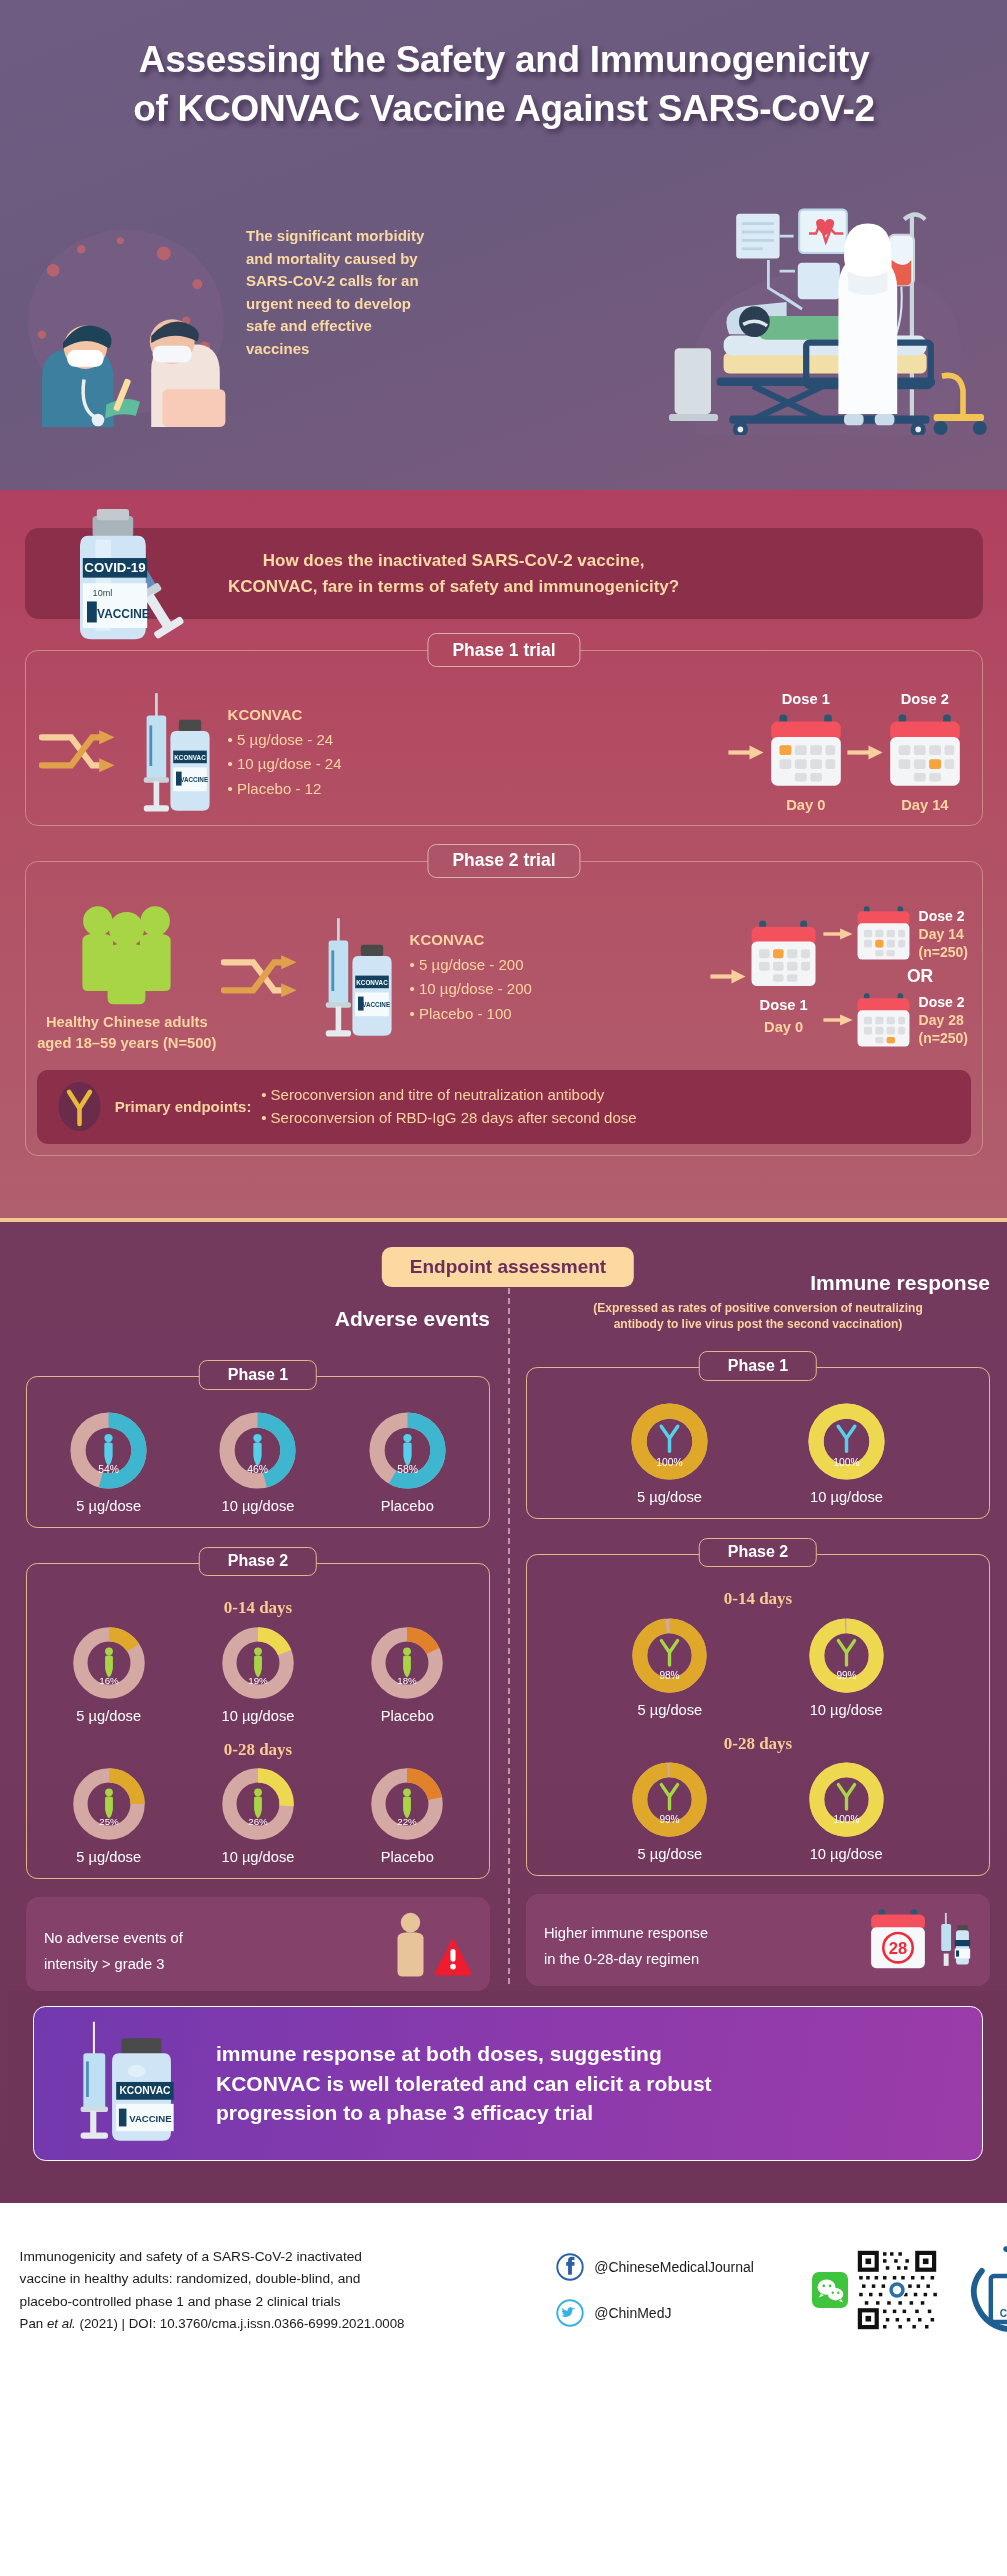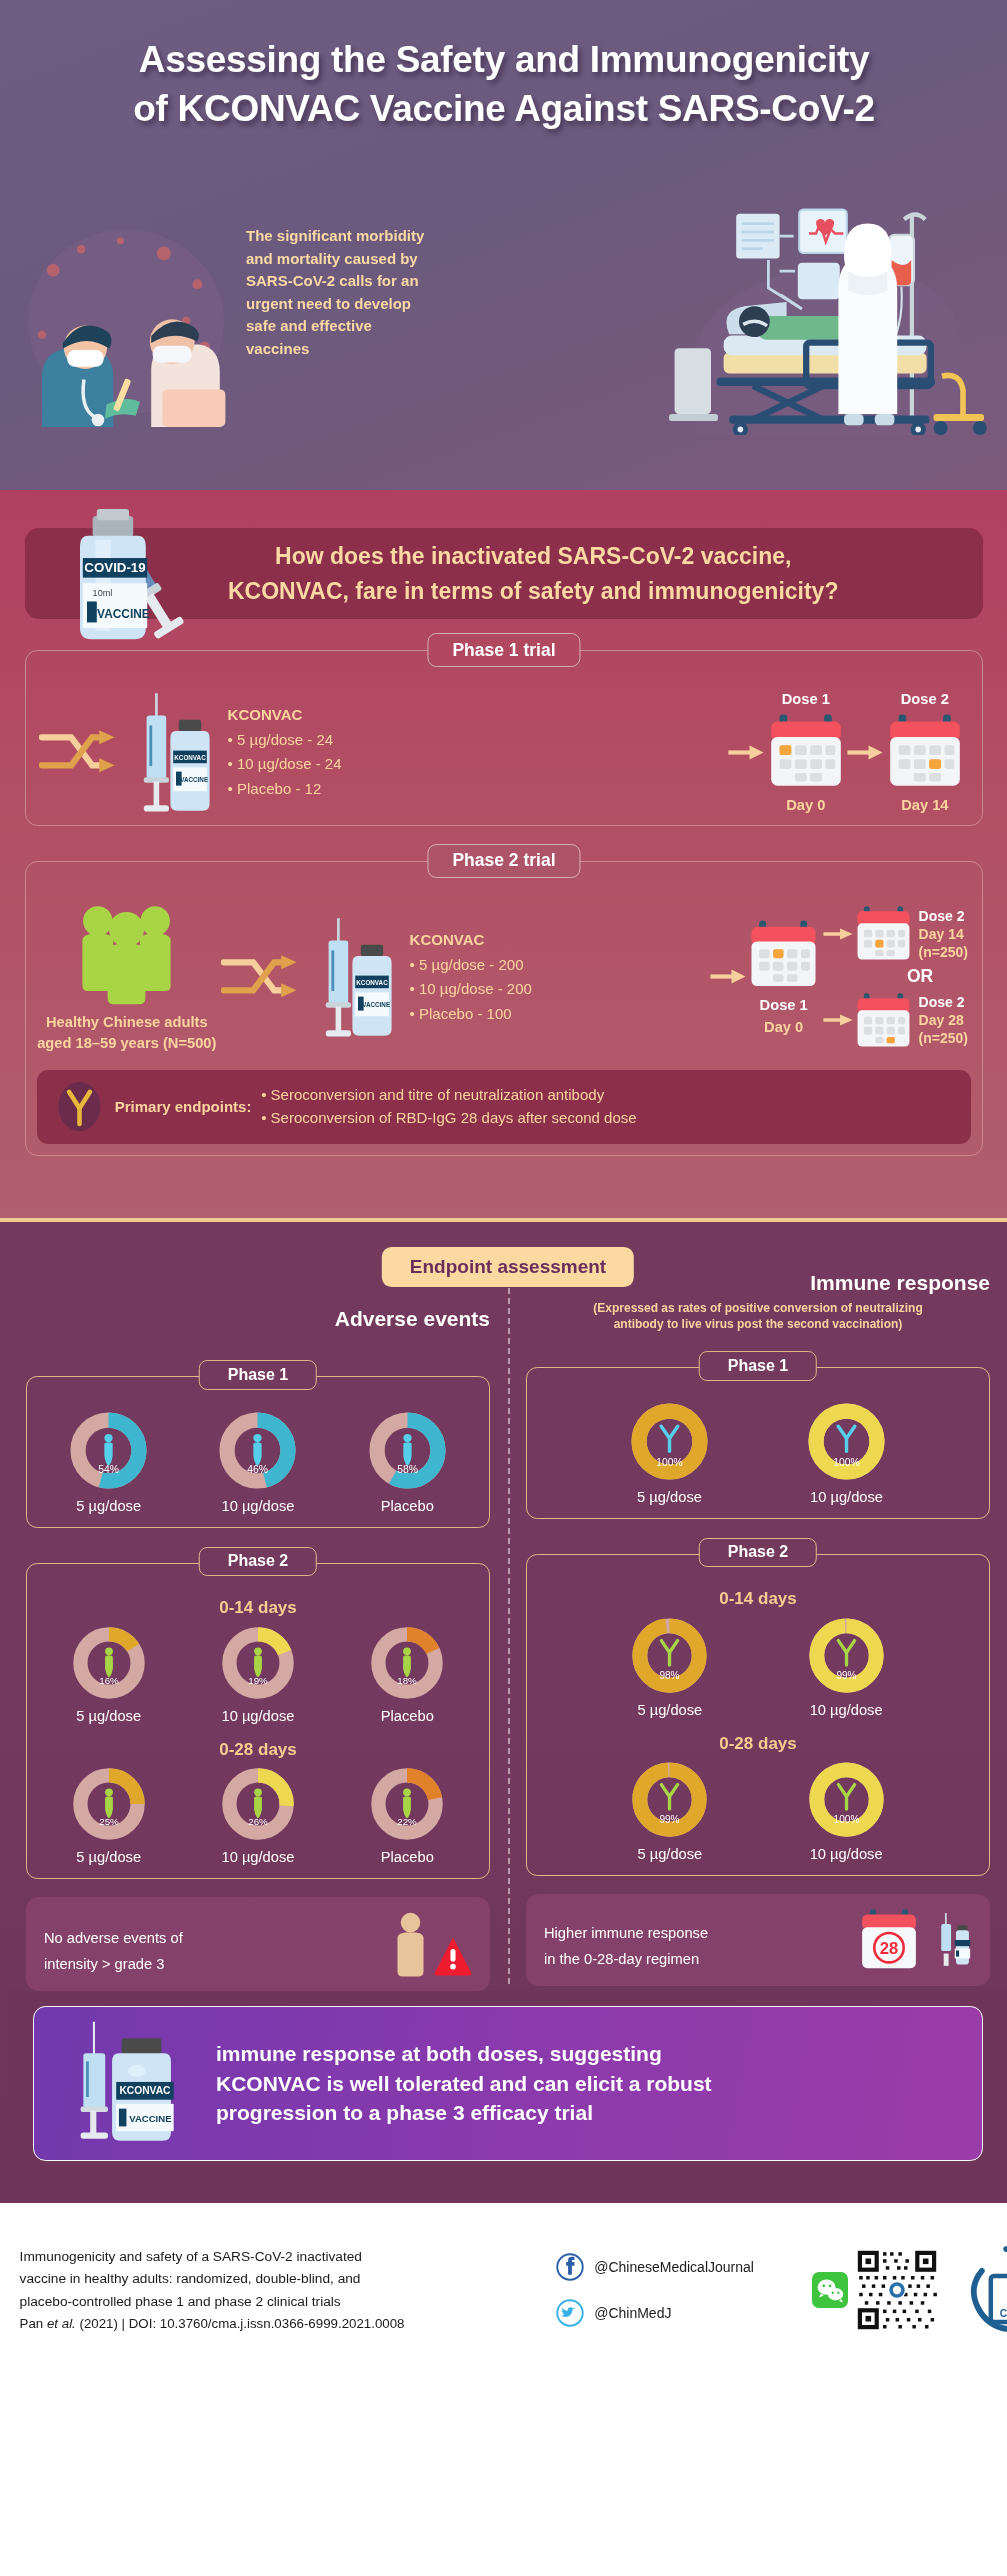--- a/index.html
+++ b/index.html
@@ -38,21 +38,21 @@
     background:linear-gradient(180deg,#B04060 0%,#B24E63 40%,#B05F6E 100%);
     padding:17px 0 0 0;
   }
   .qcard {
     position:relative; margin:21px 25px 0 25px; height:91px;
     background:#8B2F4B; border-radius:14px;
     display:flex; align-items:center;
   }
   .qcard-text {
     margin-left:203px; margin-right:28px; color:#FBD9A4;
-    font-size:23px; font-weight:bold; line-height:1.52; text-align:center;
+    font-size:17px; font-weight:bold; line-height:1.52; text-align:center;
   }
   .vial-badge { position:absolute; left:34px; top:-29px; width:140px; height:151px; }
 
   
   .trial-wrap { position:relative; margin:31px 25px 0 25px; }
   .trial-frame {
     border:1.1px solid #C98A8A; border-radius:12.6px;
     padding:38px 9.8px 9.8px 9.8px; position:relative;
   }
   .trial-tab {
@@ -114,21 +114,21 @@
   .pbox {
     border:1.1px solid #E6B68A; border-radius:11.2px; padding:32px 7px 12.6px 7px;
     position:relative;
   }
   .pbox-tab {
     position:absolute; left:50%; transform:translateX(-50%); top:-17px;
     background:#733A5E; border:1.1px solid #E6B68A; border-radius:8.4px;
     padding:4.9px 28px; color:#FFFFFF; font-size:16px; font-weight:bold; z-index:4;
     white-space:nowrap;
   }
-  .period-title { text-align:center; color:#FBCB92; font-size:17px; font-weight:bold; margin:2.8px 0 5.6px 0; }
+  .period-title { text-align:center; color:#FBCB92; font-size:17px; font-weight:bold; margin:2.8px 0 5.6px 0;font-family:Liberation Serif, serif; }
   .donut-row { display:flex; justify-content:space-around; align-items:flex-start; }
   .donut-cell { text-align:center; }
   .donut-label { color:#FFFFFF; font-size:14.7px; margin-top:4.2px; }
 
   .summary-card {
     margin-top:18px; background:#84416A; border-radius:12.6px;
     display:flex; align-items:flex-end; justify-content:space-between;
     padding:14px 18px; min-height:83px;
   }
   .summary-text { color:#FFFFFF; font-size:14.7px; line-height:1.72; }
@@ -853,21 +853,21 @@
               </div>
             </div>
           </div>
         </div>
 
         <div class="summary-card">
           <div class="summary-text">
             <div>Higher immune response</div>
             <div>in the 0-28-day regimen</div>
           </div>
-          <div style="display:flex; align-items:center; gap:19px;">
+          <div style="display:flex; align-items:center; gap:10px;">
             <svg viewBox="0 0 100 100" width="64" height="64">
               <rect x="20" y="2" width="10" height="22" rx="5" fill="#2A5670"></rect>
               <rect x="70" y="2" width="10" height="22" rx="5" fill="#2A5670"></rect>
               <rect x="8" y="10" width="84" height="24" rx="8" fill="#F4515F"></rect>
               <rect x="8" y="30" width="84" height="64" rx="8" fill="#F7F8FA"></rect>
               <circle cx="50" cy="62" r="23" fill="none" stroke="#EE2B3A" stroke-width="4"></circle>
               <text x="50" y="72" font-family="Liberation Sans, sans-serif" font-size="26" font-weight="bold" fill="#EE2B3A" text-anchor="middle">28</text>
             </svg>
             <svg viewBox="0 0 52 96" width="32" height="60">
               <rect x="8" y="4" width="3" height="20" fill="#C9D3DA"></rect>

